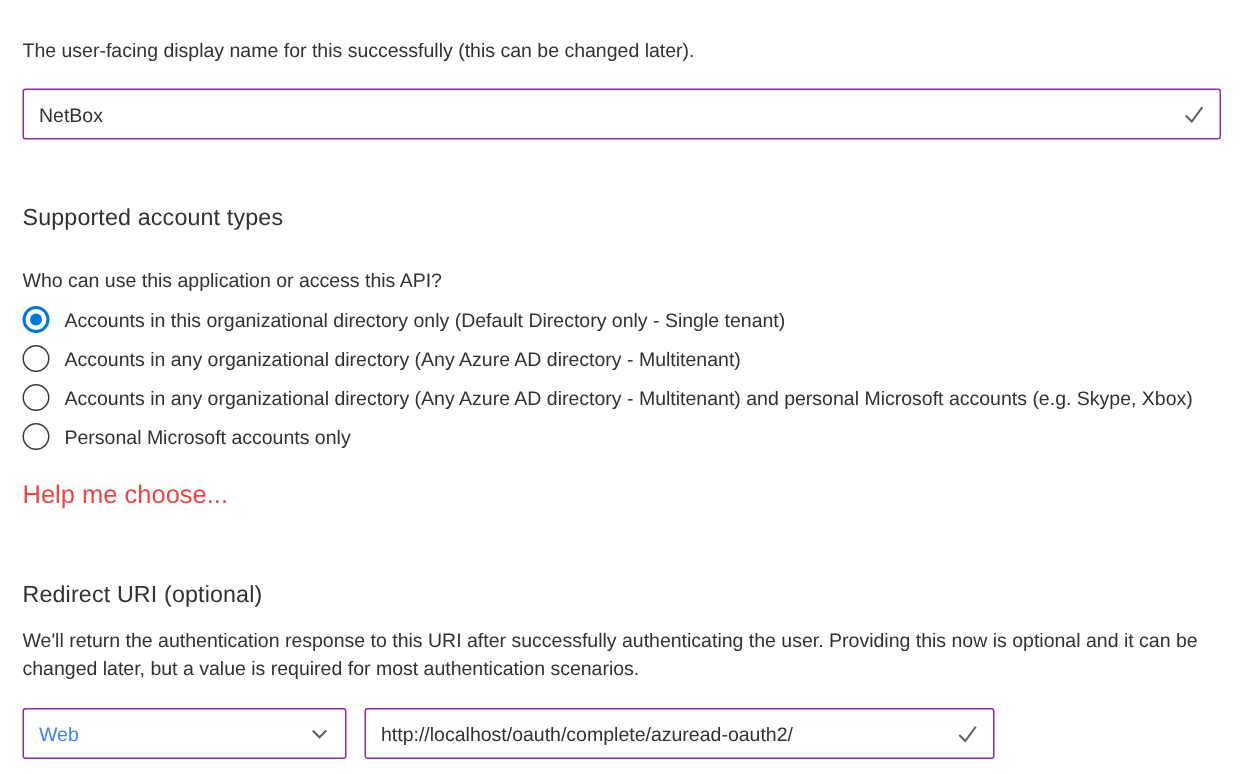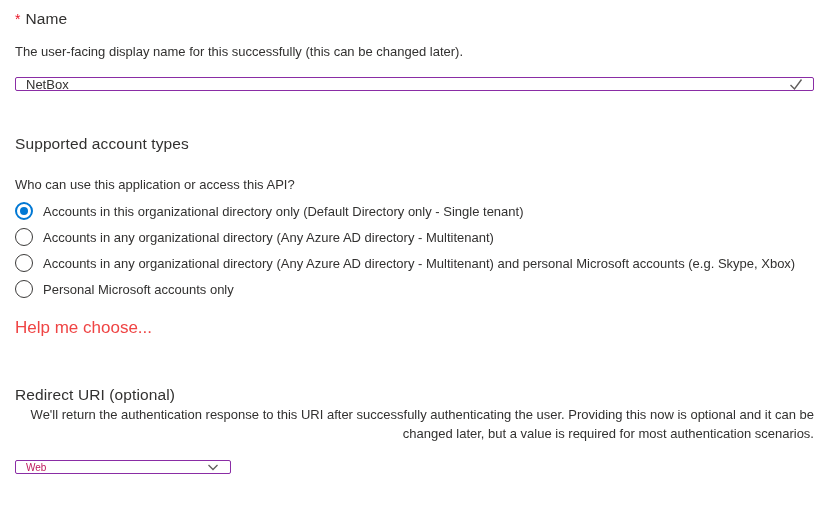--- a/index.html
+++ b/index.html
@@ -27,21 +27,21 @@
     font-size: 13px;
     color: #323130;
     line-height: 19px;
     max-width: 806px;
   }
 
   
   .field {
     display: flex;
     align-items: center;
-    height: 14px;
+    height: 34px;
     border: 1px solid #8a2da5;
     border-radius: 2px;
     background: #ffffff;
     padding: 0 8px 0 0;
   }
   .field input {
     flex: 1;
     height: 100%;
     border: none;
     outline: none;
@@ -99,49 +99,46 @@
   .help-link {
     display: inline-block;
     margin-top: 16px;
     font-size: 17px;
     color: #ef4444;
     text-decoration: none;
     cursor: pointer;
   }
 
   .sec3 { margin-top: 48px; }
-  .sec3-desc { margin-top: 1px; text-align: right; }
+  .sec3-desc { margin-top: 11px; }
 
   .uri-row {
     display: flex;
     margin-top: 17px;
     gap: 12px;
   }
   .platform-select {
     width: 216px;
     flex: 0 0 auto;
     cursor: pointer;
   }
   .platform-select .select-value {
     flex: 1;
-    font-size: 10px;
-    color: #be185d;
+    font-size: 13px;
+    color: #3b82f6;
     padding-left: 10px;
   }
   .uri-field { width: 420px; flex: 0 0 auto; }
 </style>
 </head>
 <body>
 
 <div class="page">
 
   
-  <div class="section-title">
-    <span class="required-asterisk">*</span><span>Name</span>
-  </div>
 
   <p class="desc-text" style="margin-top:14px;">The user-facing display name for this successfully (this can be changed later).</p>
 
   <div class="field name-field">
     <input type="text" value="NetBox" style="">
     <span class="icon">
       <svg width="16" height="16" viewBox="0 0 16 16">
         <polyline points="2.5,9 6.5,13 13.5,3.5" fill="none" stroke="#605e5c" stroke-width="1.4"></polyline>
       </svg>
     </span>
@@ -180,15 +177,23 @@
 
   <div class="uri-row">
     <div class="field platform-select">
       <span class="select-value">Web</span>
       <span class="icon">
         <svg width="14" height="14" viewBox="0 0 14 14">
           <polyline points="2.5,5 7,9.5 11.5,5" fill="none" stroke="#605e5c" stroke-width="1.3"></polyline>
         </svg>
       </span>
     </div>
+    <div class="field uri-field">
+      <input type="text" value="http://localhost/oauth/complete/azuread-oauth2/" style="">
+      <span class="icon">
+        <svg width="16" height="16" viewBox="0 0 16 16">
+          <polyline points="2.5,9 6.5,13 13.5,3.5" fill="none" stroke="#605e5c" stroke-width="1.4"></polyline>
+        </svg>
+      </span>
+    </div>
   </div>
 
 </div>
 
 </body></html>

